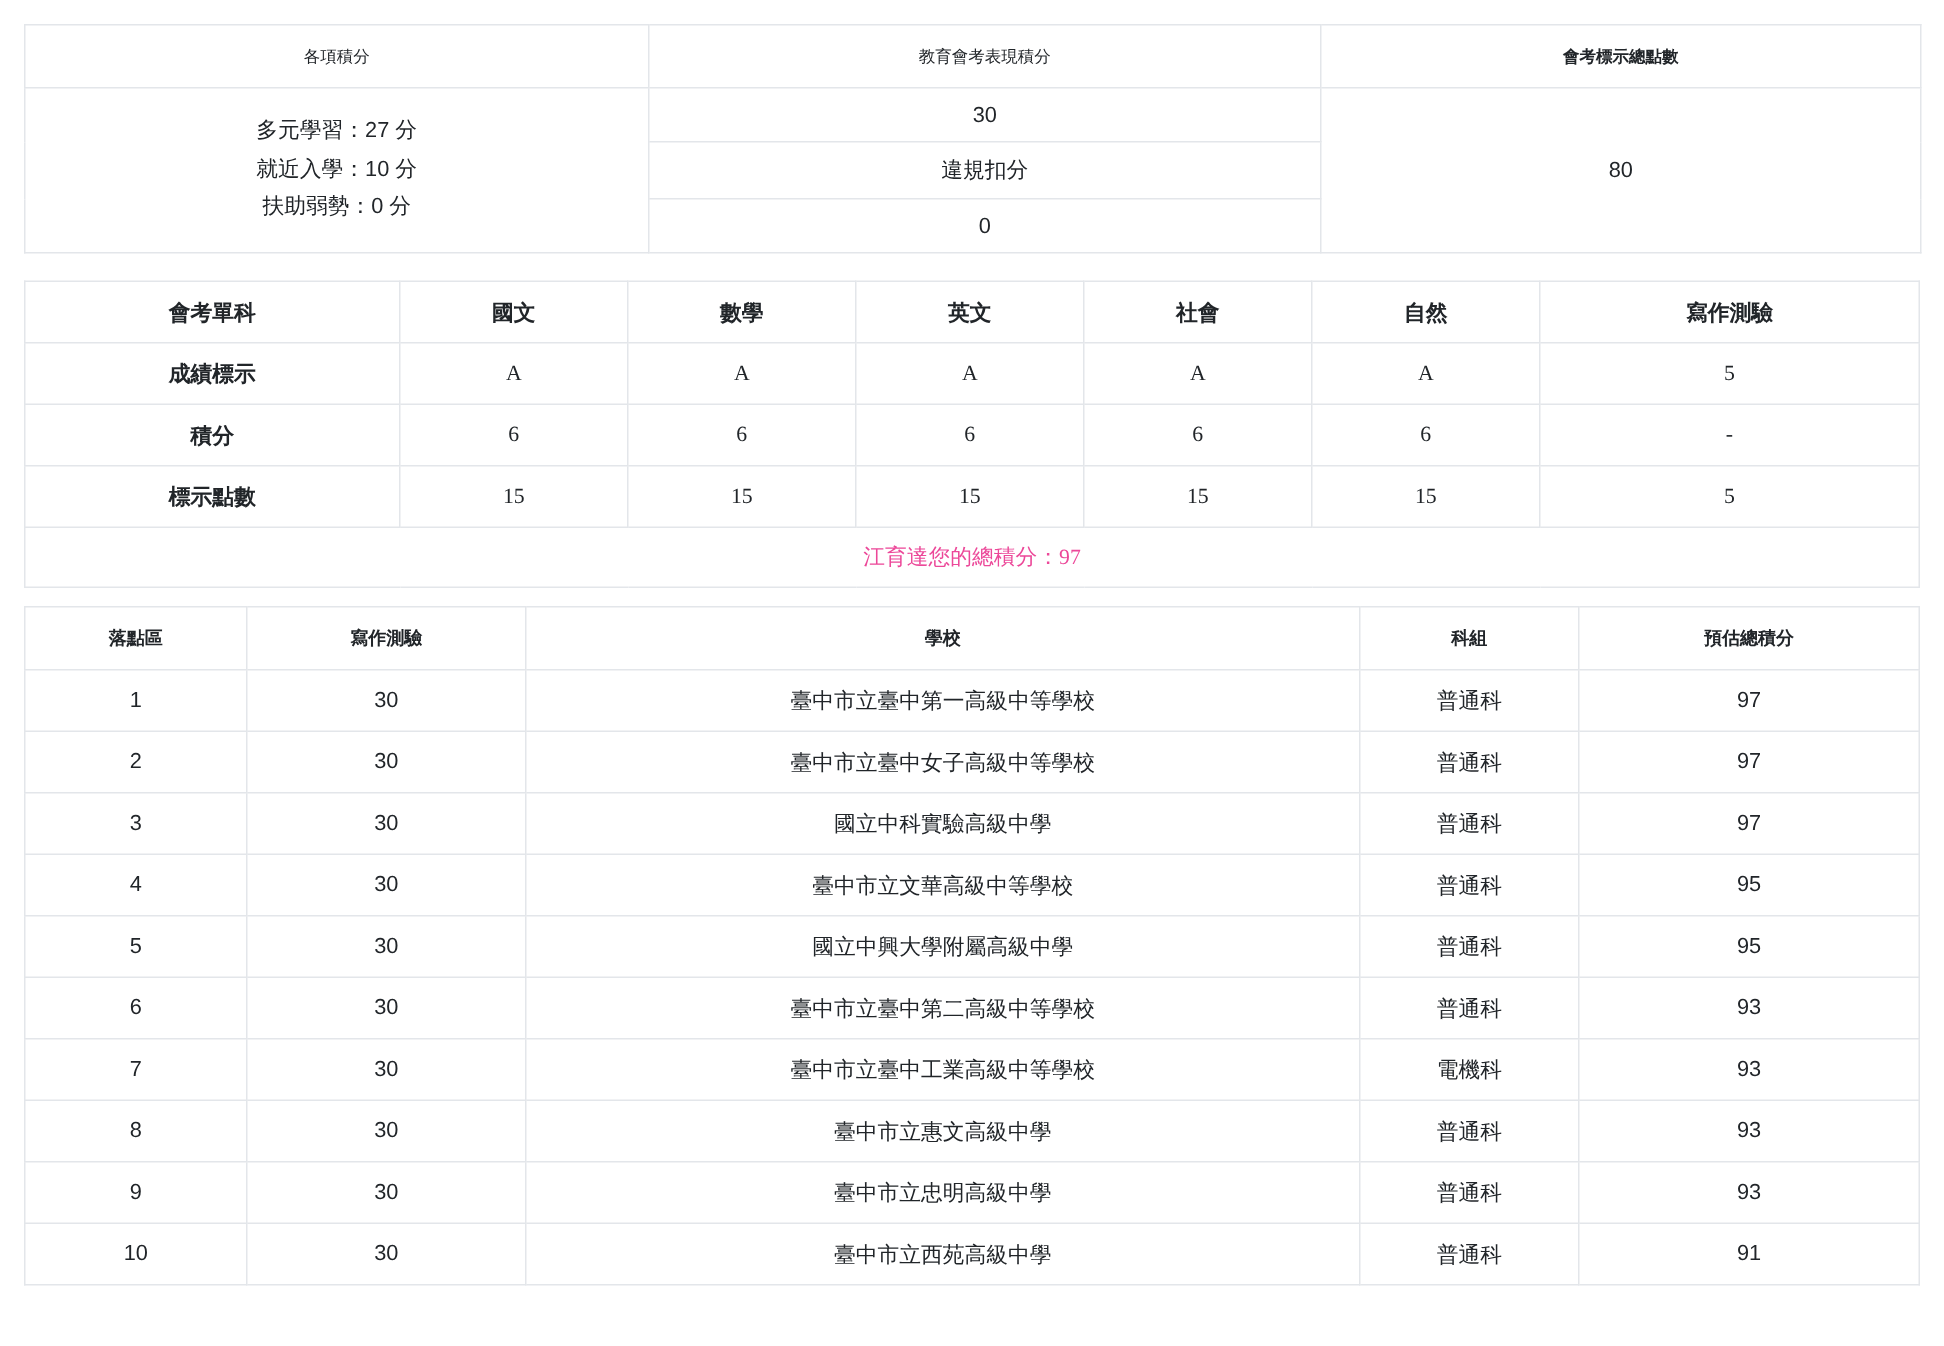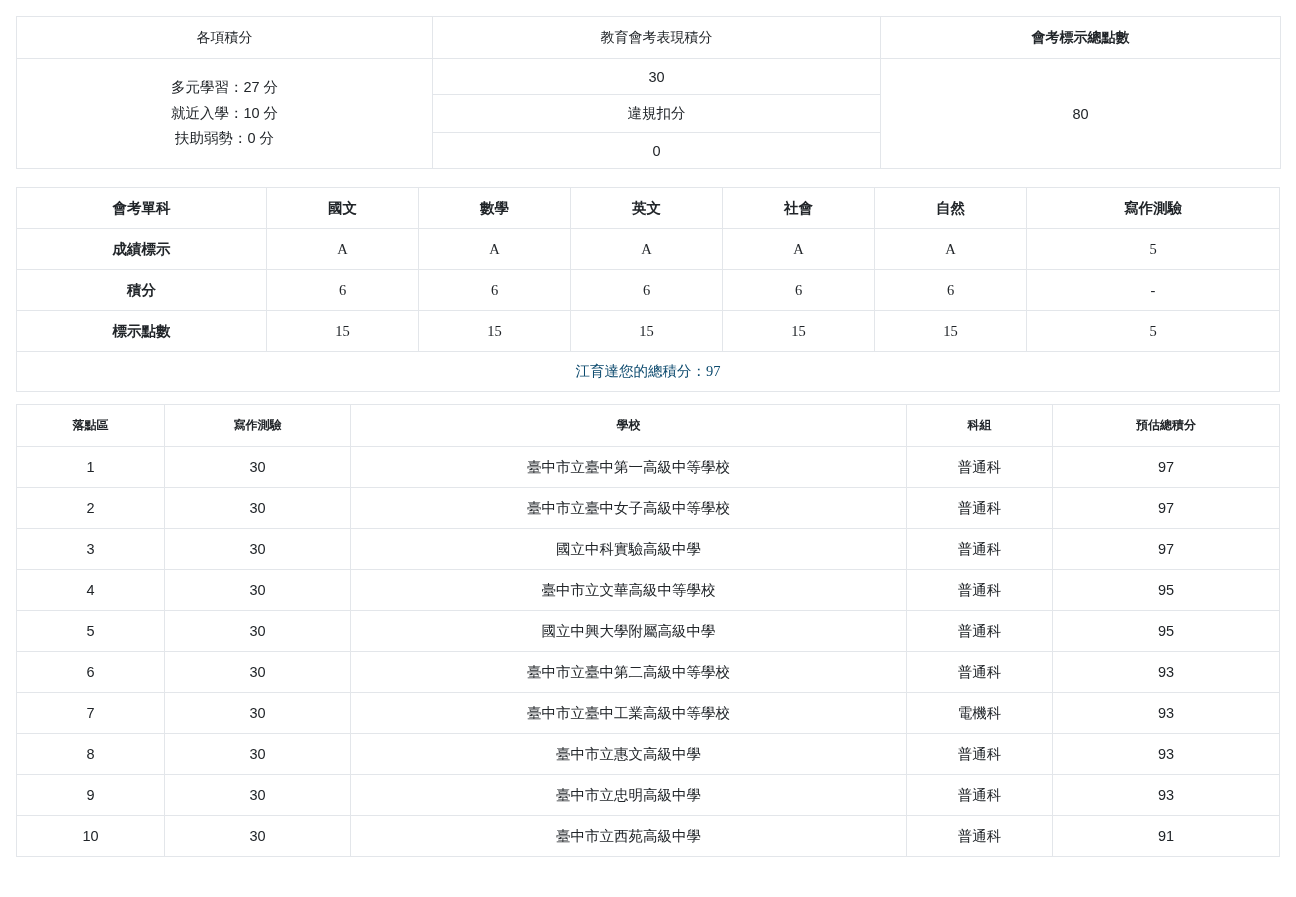--- a/index.html
+++ b/index.html
@@ -32,21 +32,21 @@
     font-size: 14.5px;
     color: #212529;
     padding: 9px 4px;
   }
   
   .summary-table td {
     height: 36px;
   }
   .summary-table .head-cell {
     height: 42px;
-    font-size: 14px;
+    font-size: 11px;
   }
   .summary-table .multi-line {
     line-height: 1.75;
     padding: 8px 20px;
   }
   .summary-table .big-cell {
     font-size: 14.5px;
   }
   
   .gap-18 { height: 18px; }
@@ -57,21 +57,21 @@
     font-family: Liberation Serif, serif;
   }
   .scores-table .row-label {
     font-weight: bold;
     margin-left: 24px;
   }
   .scores-table .col-head {
     font-weight: bold;
   }
   .total-row td {
-    color: #0c4a6e;
+    color: #ec4899;
     height: 40px;
     font-size: 14.5px;
   }
   
   .schools-table th {
     font-weight: bold;
     height: 42px;
     font-size: 12px;
   }
   .schools-table td {

